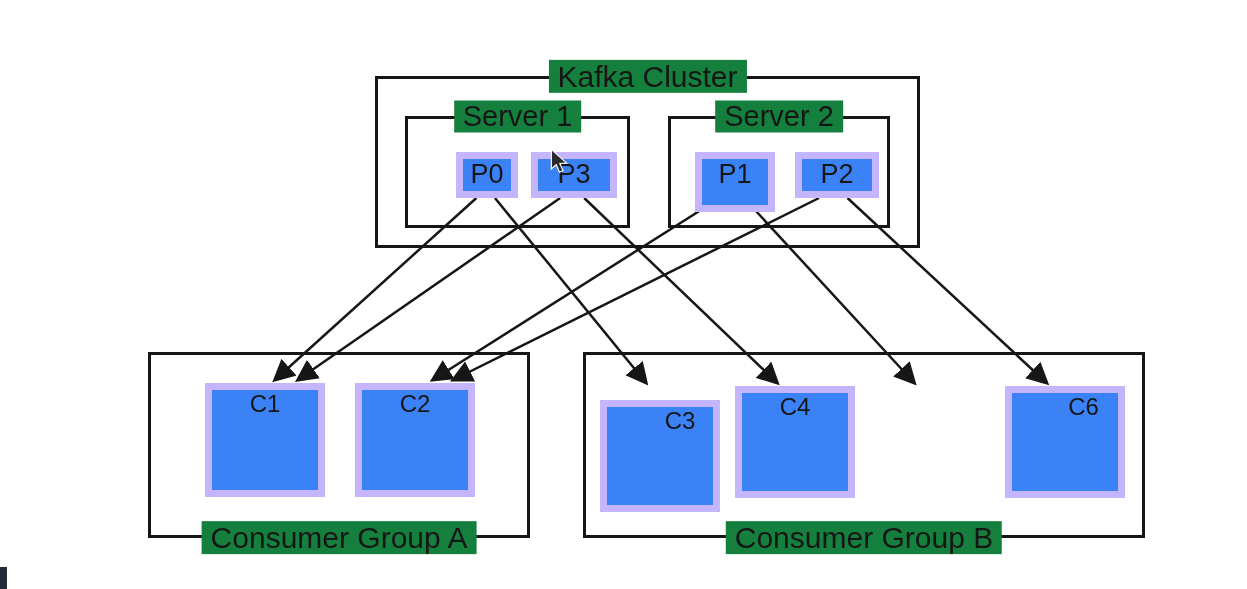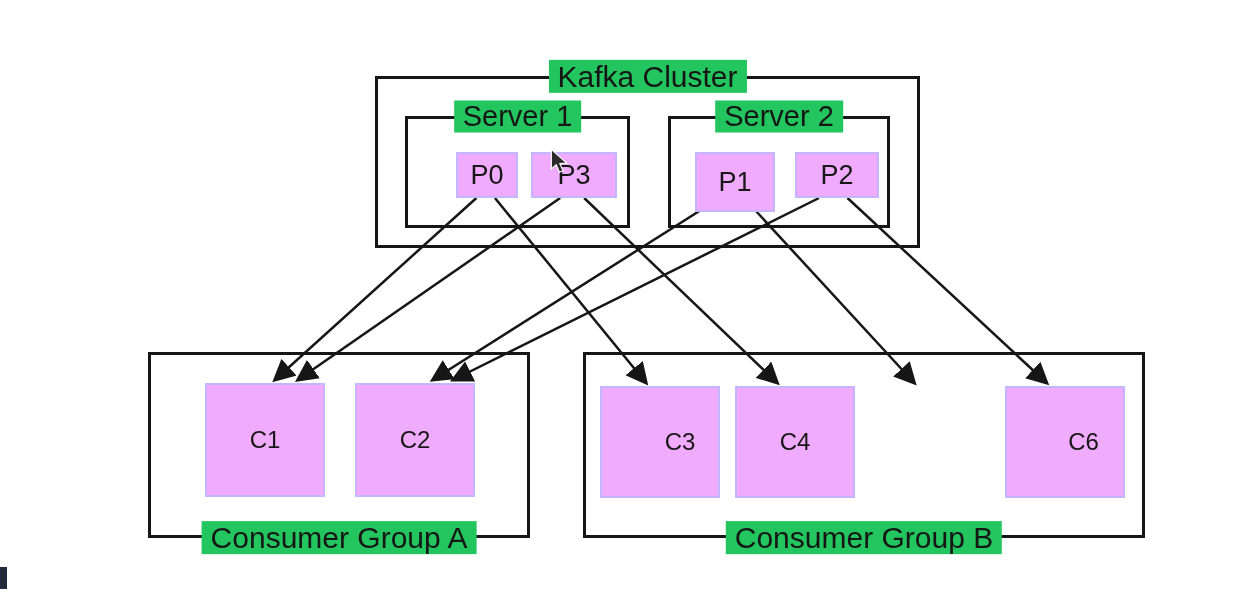--- a/index.html
+++ b/index.html
@@ -8,32 +8,32 @@
     width:1247px;height:589px;
     background:#ffffff;
     font-family:"Liberation Sans", sans-serif;
     color:#161616;
     overflow:hidden;
   }
   .box{position:absolute;border:3px solid #161616;background:transparent;box-sizing:border-box;}
   .lbl{
     position:absolute;left:50%;top:0;
     transform:translate(-50%,-58%);
-    background:#22c55e;
+    background:#15803d;
     padding:0 9px;
     white-space:nowrap;
     line-height:1.1;
   }
   .lbl.bottom{top:auto;bottom:0;transform:translate(-50%,58%);}
   .lbl.big{font-size:30px;}
   .lbl.mid{font-size:29px;}
   .node{
-    position:absolute;border:2px solid #c4b5fd;background:#f0abfc;
+    position:absolute;border:7px solid #c4b5fd;background:#3b82f6;
     box-sizing:border-box;
-    display:flex;align-items:center;justify-content:center;
+    display:flex;align-items:flex-start;justify-content:center;
   }
   .node span{font-size:24px;}
   .part .partlbl{font-size:27px;}
   #edges{position:absolute;left:0;top:0;pointer-events:none;}
   #edges line{stroke:#161616;stroke-width:2.5;}
   #cursor{position:absolute;left:549px;top:148px;width:22px;height:26px;}
   #edge-artifact{position:absolute;left:0;bottom:0;width:7px;height:22px;background:#232b3a;}
 </style>
 </head>
 <body>
@@ -85,21 +85,21 @@
     <div class="node" style="left:54px;top:28px;width:120px;height:114px;">
       <span>C1</span>
     </div>
     <div class="node" style="left:204px;top:28px;width:120px;height:114px;">
       <span>C2</span>
     </div>
   </div>
 
   <div class="box" style="left:583px;top:352px;width:562px;height:186px;">
     <span class="lbl bottom big">Consumer Group B</span>
-    <div class="node" style="left:14px;top:31px;width:120px;height:112px;padding-left:40px;">
+    <div class="node" style="left:14px;top:45px;width:120px;height:112px;padding-left:40px;">
       <span>C3</span>
     </div>
     <div class="node" style="left:149px;top:31px;width:120px;height:112px;">
       <span>C4</span>
     </div>
     <div class="node" style="left:419px;top:31px;width:120px;height:112px;padding-left:37px;">
       <span>C6</span>
     </div>
   </div>
 

